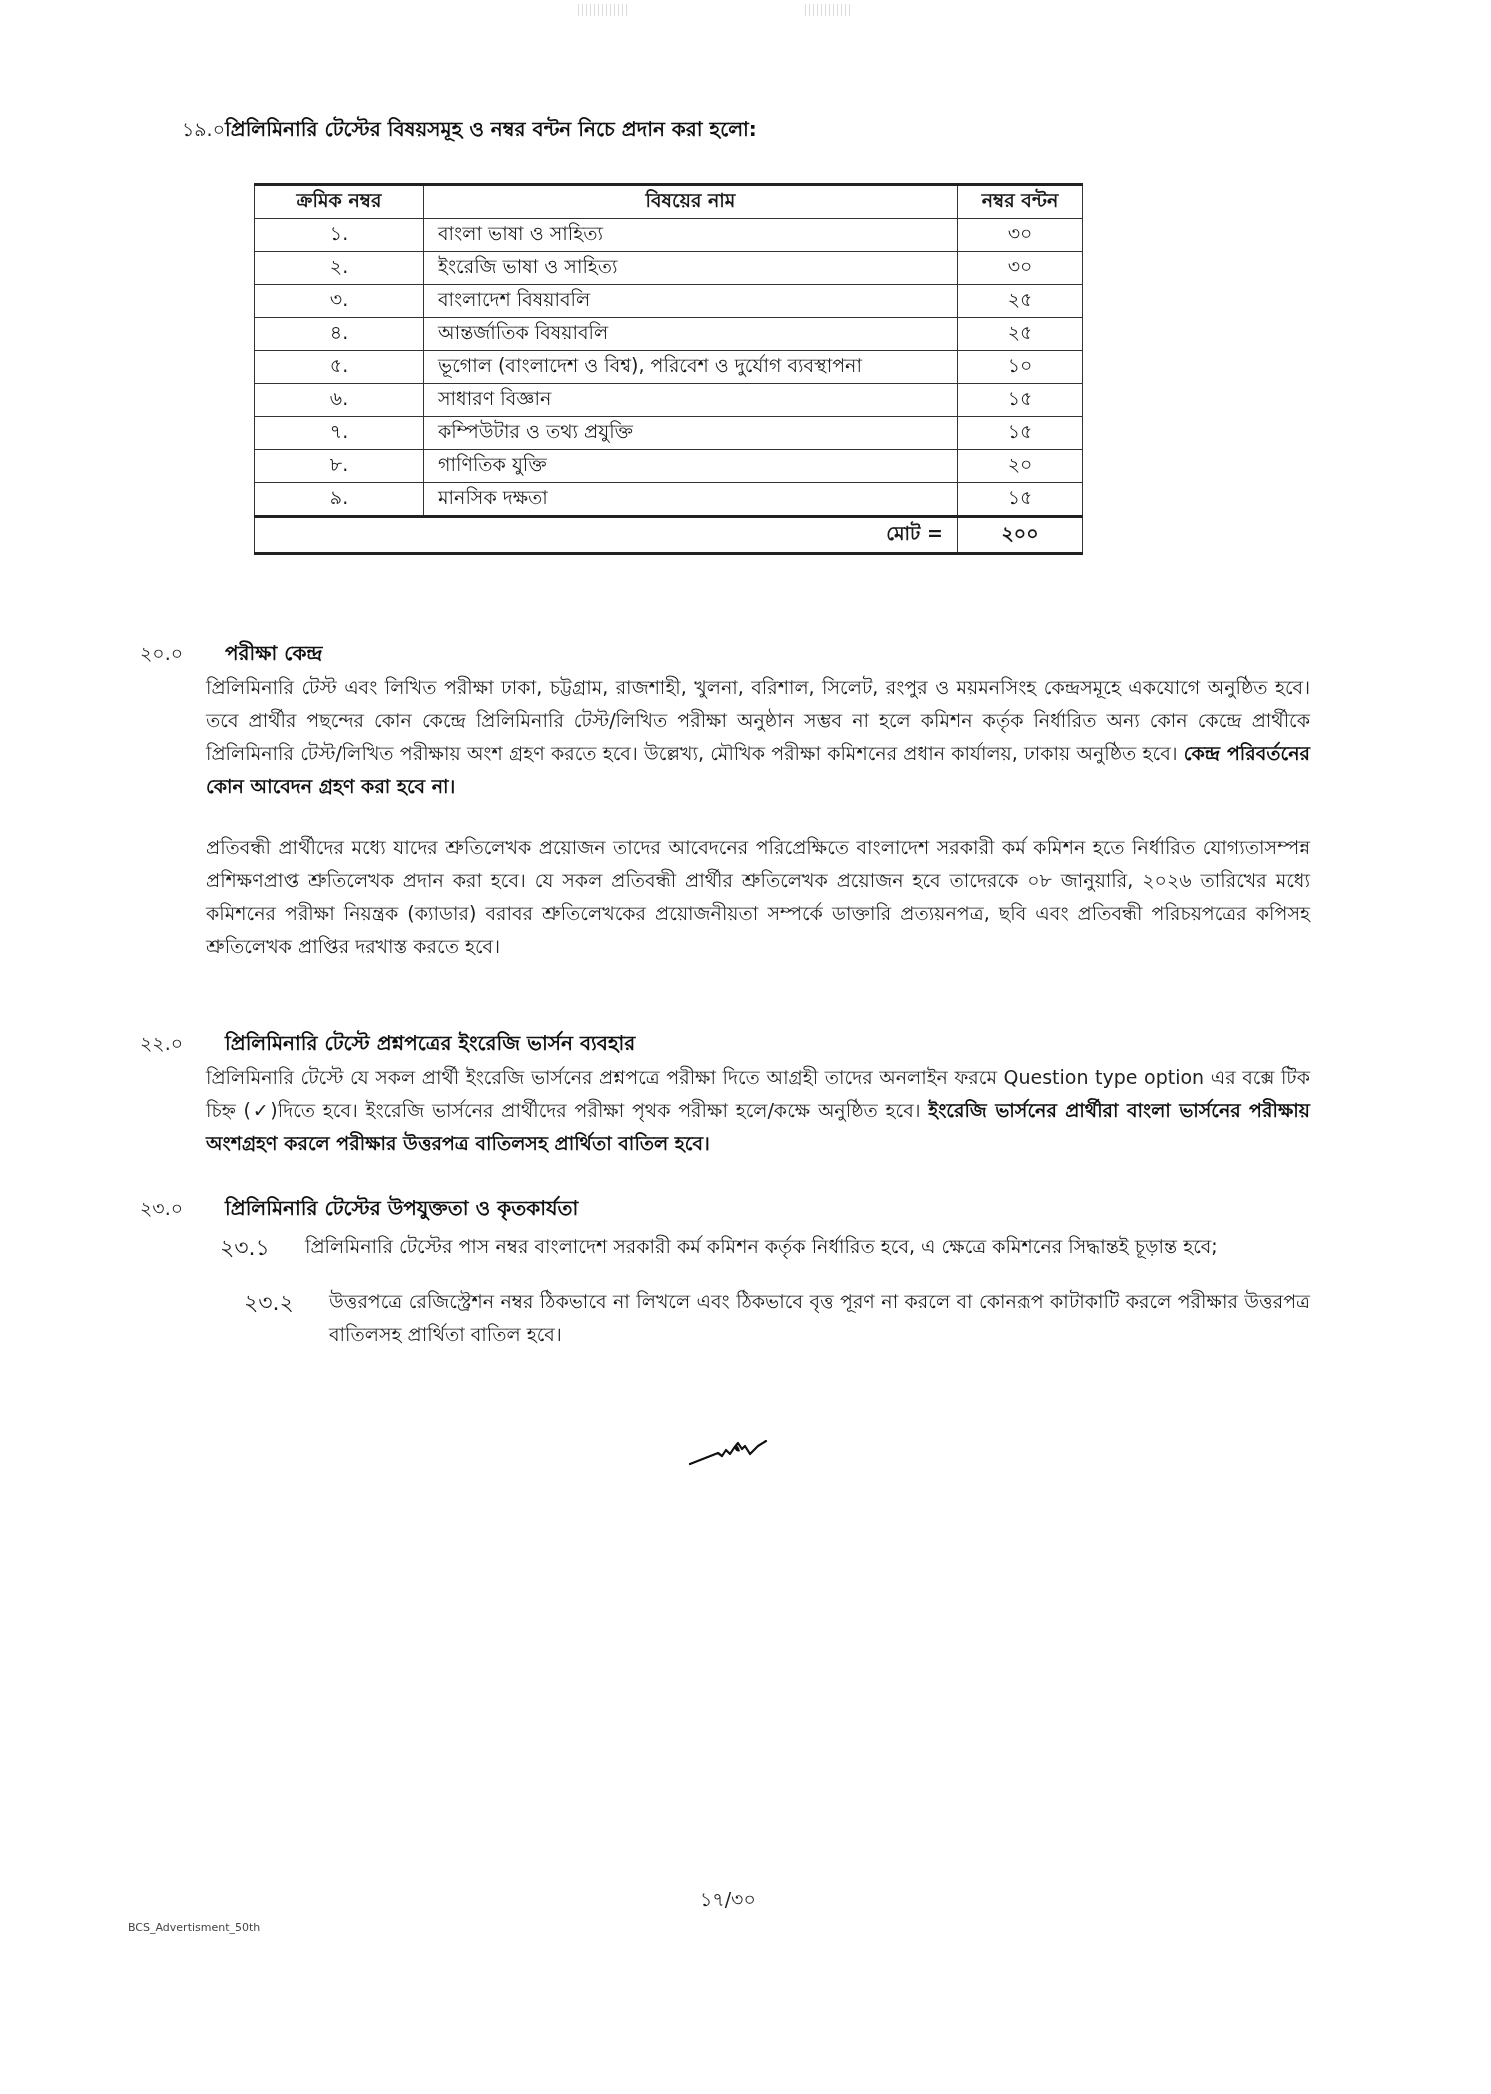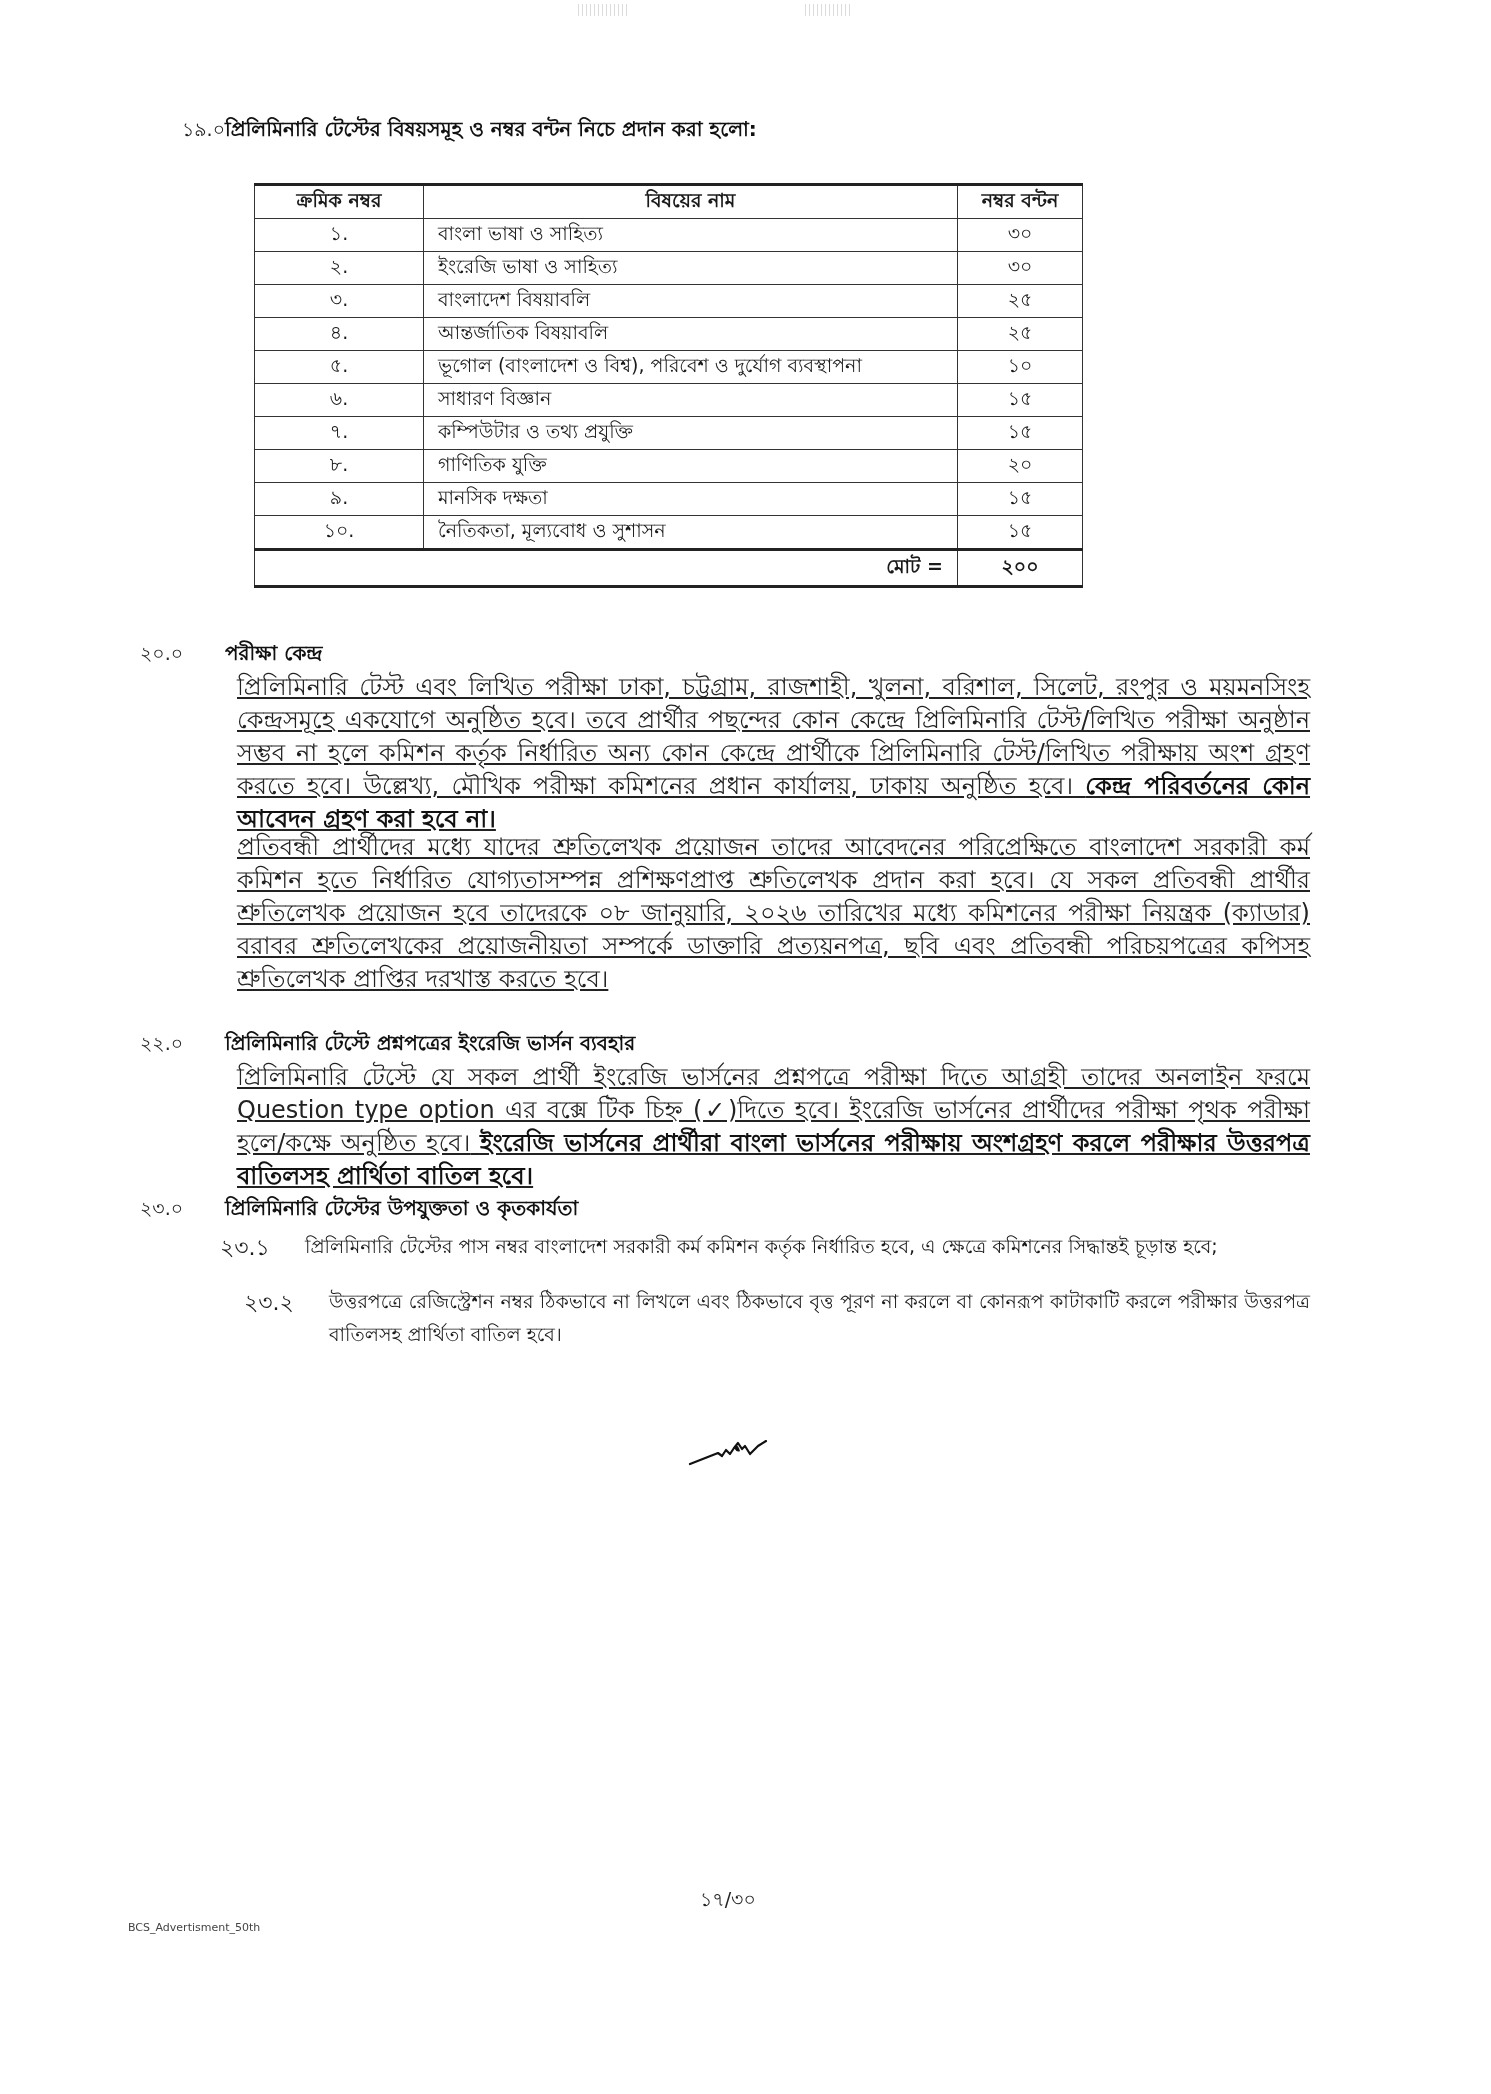--- a/index.html
+++ b/index.html
@@ -16,26 +16,25 @@
     .section { position: absolute; left: 140px; width: 1170px; }
     .sec-head { display: flex; align-items: baseline; }
     .sec-num {
       width: 85px; flex: 0 0 85px;
       font-size: 19px; color: #222;
     }
     .sec-title {
       font-weight: bold; font-size: 20px; color: #111;
     }
     .sec-body {
-      margin-left: 97px;
-      font-size: 24px;
+      margin-left: 66px;
+      font-size: 19px;
       line-height: 33px;
       text-align: justify;
       color: #222;
-      text-decoration: underline;
     }
     .sec-body .bold { font-weight: bold; color: #111; }
 
     
     .marks-table {
       position: absolute;
       left: 254px; top: 183px;
       width: 829px;
       border-collapse: collapse;
       font-size: 19px;
@@ -140,25 +139,20 @@
       <tr>
         <td class="serial">৮.</td>
         <td class="subject">গাণিতিক যুক্তি</td>
         <td class="marks">২০</td>
       </tr>
       <tr>
         <td class="serial">৯.</td>
         <td class="subject">মানসিক দক্ষতা</td>
         <td class="marks">১৫</td>
       </tr>
-      <tr>
-        <td class="serial">১০.</td>
-        <td class="subject">নৈতিকতা, মূল্যবোধ ও সুশাসন</td>
-        <td class="marks">১৫</td>
-      </tr>
       <tr class="total-row">
         <td class="total-label" colspan="2">মোট =</td>
         <td class="marks">২০০</td>
       </tr>
     </tbody>
   </table>
 
   <div class="section" style="top:638px;">
     <div class="sec-head">
       <span class="sec-num">২০.০</span>

